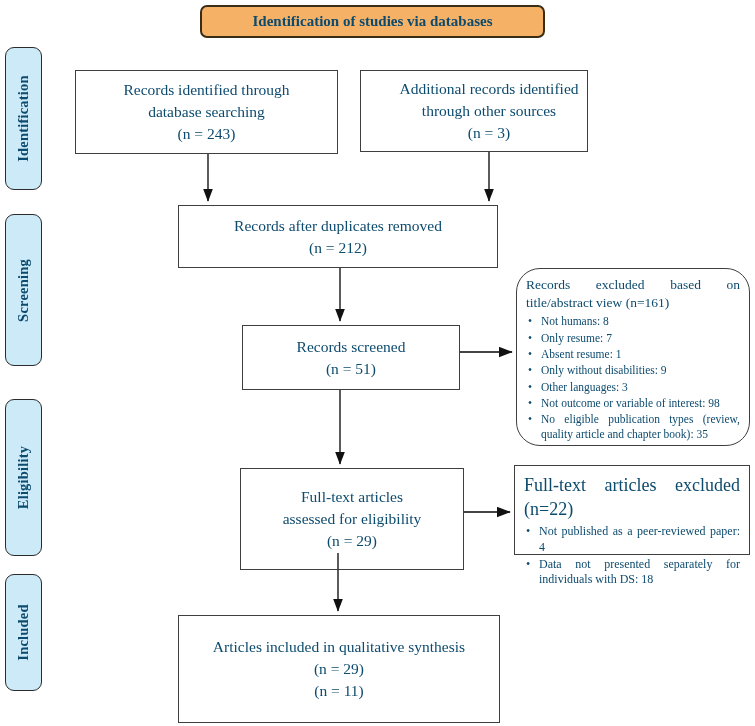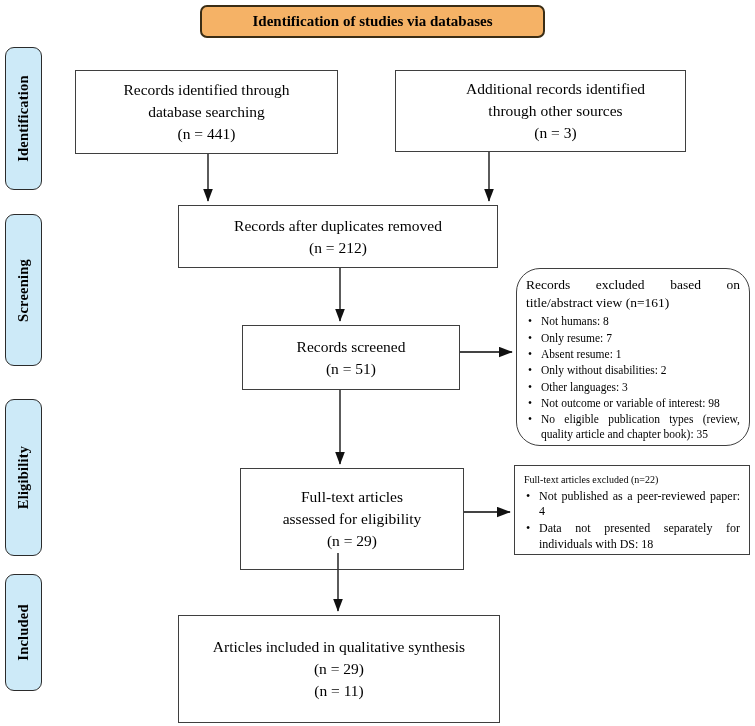--- a/index.html
+++ b/index.html
@@ -2,21 +2,21 @@
 <html><head>
 <meta charset="utf-8">
 <style>
   html, body { margin: 0; padding: 0; background: #ffffff; }
   .canvas {
     position: relative;
     width: 755px;
     height: 726px;
     background: #ffffff;
     font-family: "Liberation Serif", "DejaVu Serif", serif;
-    color: #000000;
+    color: #0c4a6e;
     overflow: hidden;
   }
   .abs { position: absolute; box-sizing: border-box; }
 
   
   .banner {
     left: 200px; top: 5px; width: 345px; height: 33px;
     background: #f5b266;
     border: 2px solid #3a2d15;
     border-radius: 7px;
@@ -48,41 +48,41 @@
   .fbox {
     background: #ffffff;
     border: 1.6px solid #3f3f3f;
     display: flex; flex-direction: column;
     align-items: center; justify-content: center;
     text-align: center;
     font-size: 15.5px;
     line-height: 1.42;
   }
   .box-db        { left: 75px;  top: 70px;  width: 263px; height: 84px; }
-  .box-other     { left: 395px; top: 70px;  width: 291px; height: 82px; padding-left: 30px; }
+  .box-other     { left: 360px; top: 70px;  width: 228px; height: 82px; padding-left: 30px; }
   .box-dup       { left: 178px; top: 205px; width: 320px; height: 63px; }
   .box-screened  { left: 242px; top: 325px; width: 218px; height: 65px; }
   .box-fulltext  { left: 240px; top: 468px; width: 224px; height: 102px; }
   .box-included  { left: 178px; top: 615px; width: 322px; height: 108px; }
 
   
   .ebox {
     background: #ffffff;
     border: 1.7px solid #3f3f3f;
     padding: 7px 9px 6px 9px;
   }
   .box-excl1 { left: 516px; top: 268px; width: 234px; height: 178px; border-radius: 24px; }
   .box-excl2 { left: 514px; top: 465px; width: 236px; height: 90px; }
   .excl-title {
     font-size: 13.5px;
     line-height: 1.35;
     text-align: justify;
     margin-bottom: 2px;
   }
-  .box-excl2 .excl-title { font-size: 10px; }
+  .box-excl2 .excl-title { font-size: 18px; }
   .bullet-row {
     display: flex;
     font-size: 11.5px;
     line-height: 1.33;
     margin-top: 1px;
   }
   .box-excl2 .bullet-row { font-size: 12px; }
   .bullet-dot {
     width: 13px; flex: 0 0 13px;
     text-align: left;
@@ -111,21 +111,21 @@
   <div class="abs phase phase-eligibility">
     <span>Eligibility</span>
   </div>
   <div class="abs phase phase-included">
     <span>Included</span>
   </div>
 
   <div class="abs fbox box-db">
     <div>Records identified through</div>
     <div>database searching</div>
-    <div>(n = 441)</div>
+    <div>(n = 243)</div>
   </div>
 
   <div class="abs fbox box-other">
     <div>Additional records identified</div>
     <div>through other sources</div>
     <div>(n = 3)</div>
   </div>
 
   <div class="abs fbox box-dup">
     <div>Records after duplicates removed</div>
@@ -158,21 +158,21 @@
     <div class="bullet-row">
       <span class="bullet-dot">•</span>
       <span class="bullet-text">Only resume: 7</span>
     </div>
     <div class="bullet-row">
       <span class="bullet-dot">•</span>
       <span class="bullet-text">Absent resume: 1</span>
     </div>
     <div class="bullet-row">
       <span class="bullet-dot">•</span>
-      <span class="bullet-text">Only without disabilities: 2</span>
+      <span class="bullet-text">Only without disabilities: 9</span>
     </div>
     <div class="bullet-row">
       <span class="bullet-dot">•</span>
       <span class="bullet-text">Other languages: 3</span>
     </div>
     <div class="bullet-row">
       <span class="bullet-dot">•</span>
       <span class="bullet-text">Not outcome or variable of interest: 98</span>
     </div>
     <div class="bullet-row">

